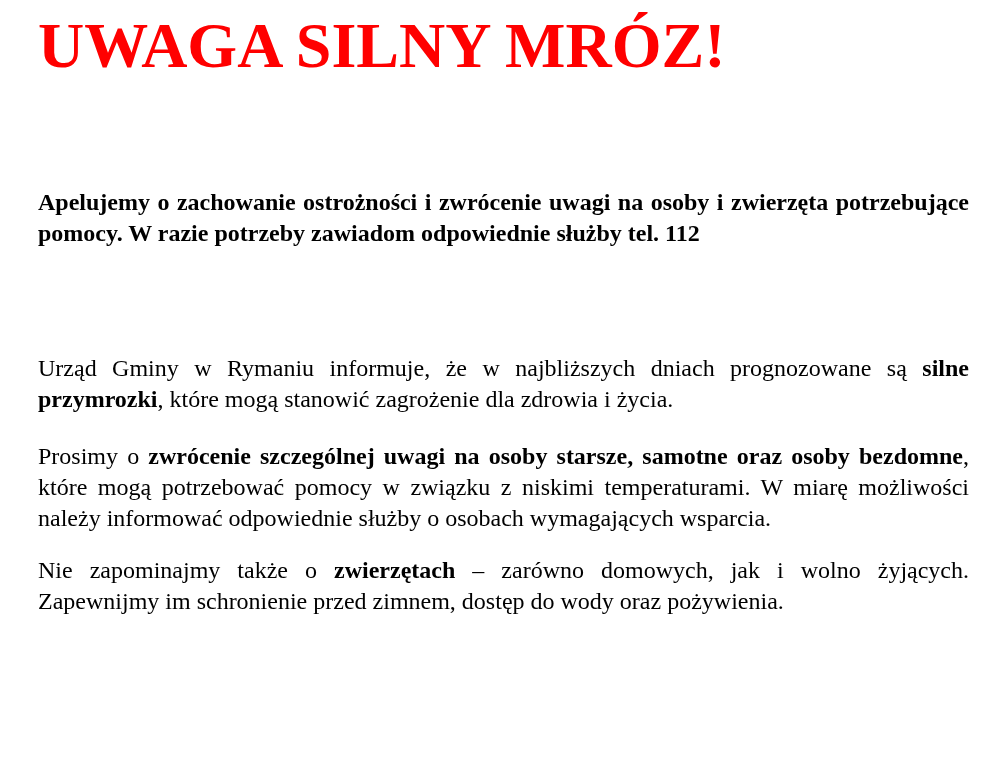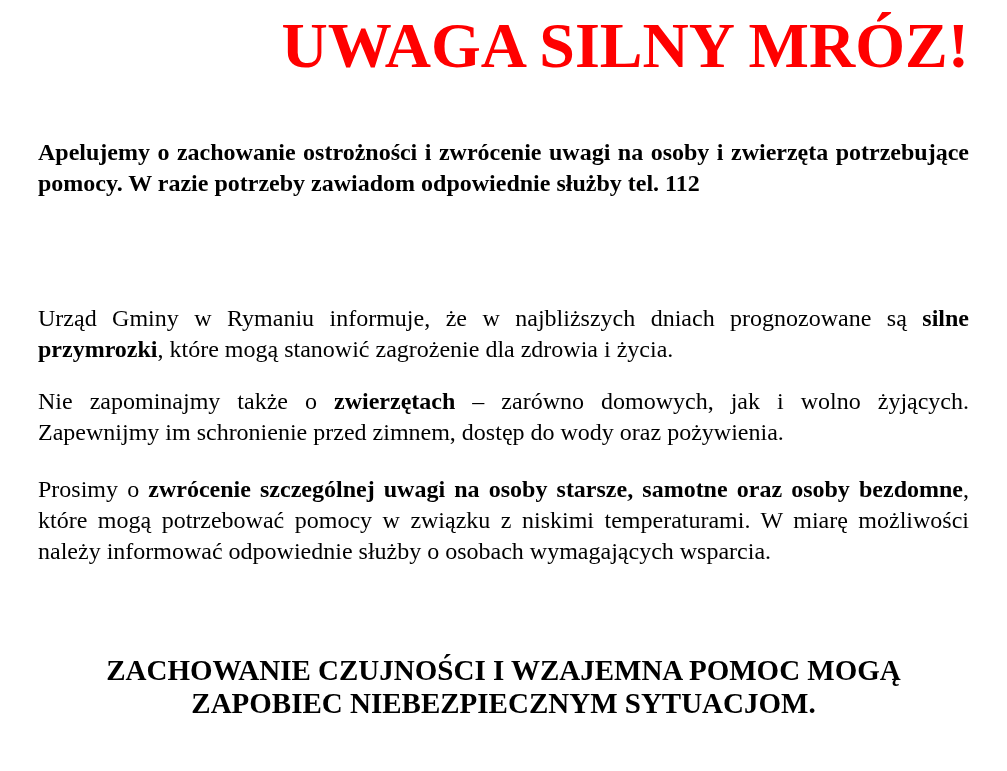--- a/index.html
+++ b/index.html
@@ -15,35 +15,35 @@
     overflow: hidden;
   }
   .doc {
     box-sizing: border-box;
     width: 1007px;
     height: 771px;
     padding: 0 38px;
   }
   .title {
     margin: 10px 0 0 0;
-    text-align: right;
+    text-align: left;
     font-size: 64px;
     line-height: 72px;
     font-weight: bold;
     white-space: nowrap;
   }
   .para {
     margin: 0;
     font-size: 24px;
     line-height: 31px;
     text-align: justify;
     hyphens: none;
   }
   .para .seg-bold { font-weight: bold; }
-  .para-appeal  { margin-top: 55px; }
+  .para-appeal  { margin-top: 105px; }
   .para-info    { margin-top: 104px; }
   .para-request { margin-top: 26px; }
   .para-animals { margin-top: 21px; }
   .closing {
     margin: 87px auto 0 auto;
     max-width: 930px;
     text-align: center;
     font-weight: bold;
     font-size: 29px;
     line-height: 33px;
@@ -53,19 +53,18 @@
 <body style="background: rgb(255, 255, 255); color: rgb(0, 0, 0);">
 
 <div class="doc">
 
   <h1 class="title" style="color: rgb(255, 0, 0);">UWAGA SILNY MRÓZ!</h1>
 
   <p class="para para-appeal"><span class="seg-bold">Apelujemy o zachowanie ostrożności i zwrócenie uwagi na osoby i zwierzęta potrzebujące pomocy. W razie potrzeby zawiadom odpowiednie służby tel. 112</span></p>
 
   <p class="para para-info"><span>Urząd Gminy w Rymaniu informuje, że w najbliższych dniach prognozowane są </span><span class="seg-bold">silne przymrozki</span><span>, które mogą stanowić zagrożenie dla zdrowia i życia.</span></p>
 
+  <p class="para para-request"><span>Prosimy o </span><span class="seg-bold">zwrócenie szczególnej uwagi na osoby starsze, samotne oraz osoby bezdomne</span><span>, które mogą potrzebować pomocy w związku z niskimi temperaturami. W miarę możliwości należy informować odpowiednie służby o osobach wymagających wsparcia.</span></p>
+
   <p class="para para-animals"><span>Nie zapominajmy także o </span><span class="seg-bold">zwierzętach</span><span> – zarówno domowych, jak i wolno żyjących. Zapewnijmy im schronienie przed zimnem, dostęp do wody oraz pożywienia.</span></p>
 
-  <p class="para para-request"><span>Prosimy o </span><span class="seg-bold">zwrócenie szczególnej uwagi na osoby starsze, samotne oraz osoby bezdomne</span><span>, które mogą potrzebować pomocy w związku z niskimi temperaturami. W miarę możliwości należy informować odpowiednie służby o osobach wymagających wsparcia.</span></p>
-
-  <div class="closing">ZACHOWANIE CZUJNOŚCI I WZAJEMNA POMOC MOGĄ ZAPOBIEC NIEBEZPIECZNYM SYTUACJOM.</div>
 
 </div>
 
 </body></html>

